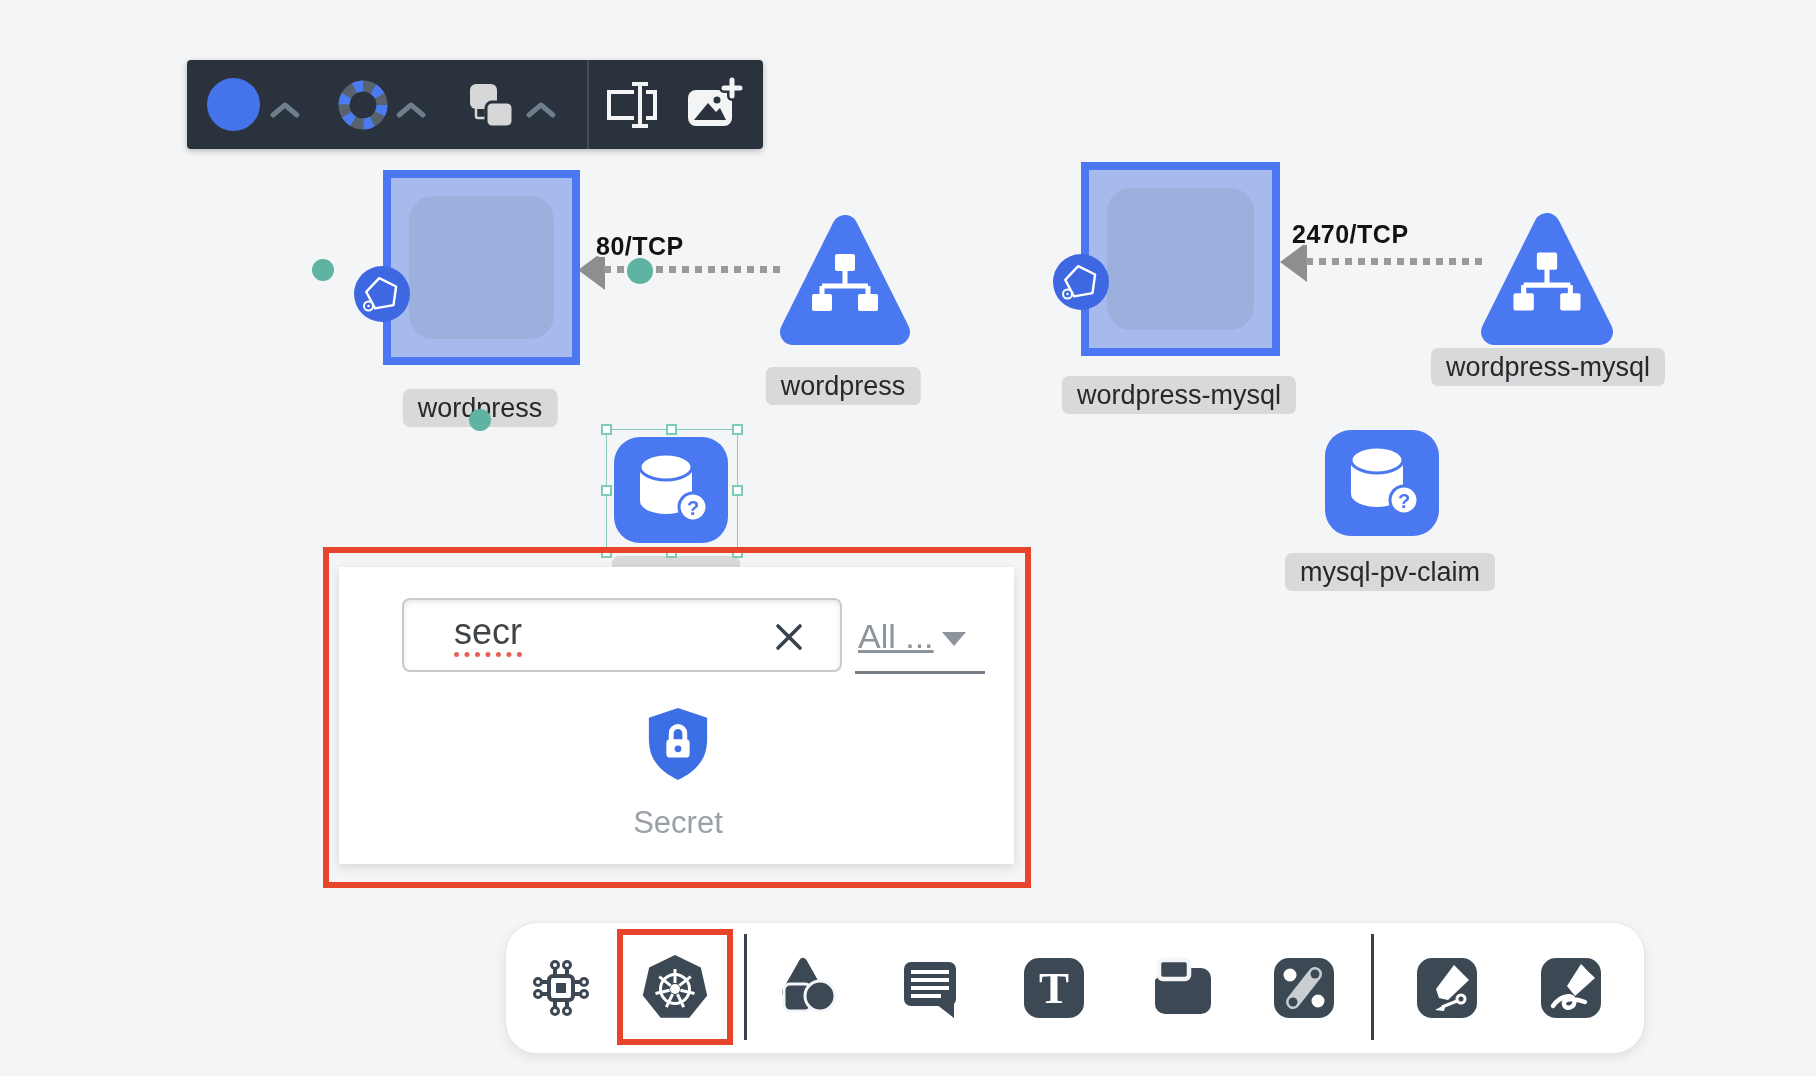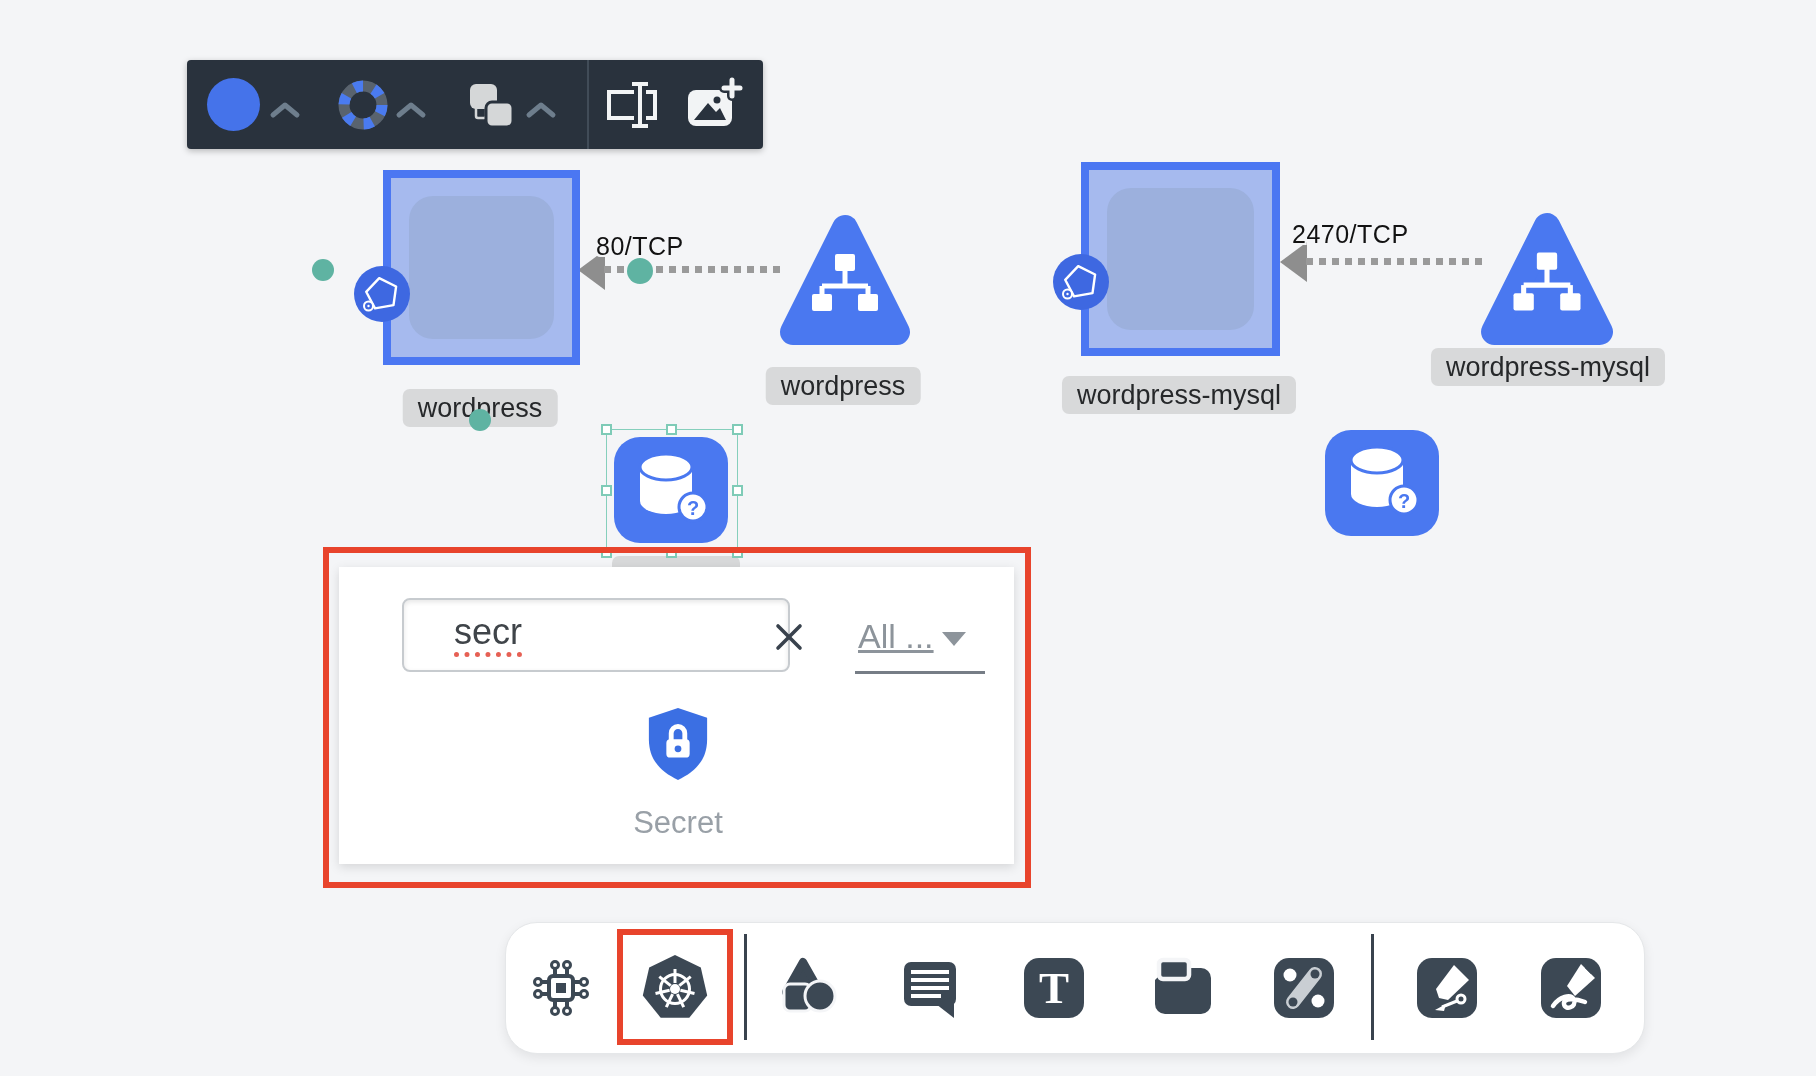--- a/index.html
+++ b/index.html
@@ -17,34 +17,34 @@
   
   .dep-square{border:8px solid #4b77f2;background:#a6baee;box-sizing:border-box;z-index:3;}
   .dep-inner{position:absolute;inset:18px;background:#9cb0dd;border-radius:24px;}
   .badge{width:56px;height:56px;z-index:4;}
   .teal-dot{background:#5fb3a2;border-radius:50%;z-index:6;}
   .pill{background:#d8d9da;color:#26282a;font-size:27px;line-height:36px;height:36px;
         padding:1px 15px;border-radius:7px;white-space:nowrap;transform:translateX(-50%);z-index:2;}
   .edge-line{height:7px;background-image:repeating-linear-gradient(to right,#9a9a9a 0,#9a9a9a 7px,transparent 7px,transparent 13px);z-index:1;}
   .edge-head{width:0;height:0;border-top:20px solid transparent;border-bottom:20px solid transparent;
              border-right:27px solid #8e8e8e;z-index:1;}
-  .edge-label{font-size:25px;font-weight:400;color:#121212;letter-spacing:.5px;z-index:2;
+  .edge-label{font-size:25px;font-weight:700;color:#121212;letter-spacing:.5px;z-index:2;
               text-shadow:-2px 0 0 #f4f5f7,2px 0 0 #f4f5f7,0 -2px 0 #f4f5f7,0 2px 0 #f4f5f7,
                           -2px -2px 0 #f4f5f7,2px 2px 0 #f4f5f7,2px -2px 0 #f4f5f7,-2px 2px 0 #f4f5f7;text-align:center;}
 
   
   .sel-frame{border:1.5px solid #85cfbc;z-index:5;}
   .sel-handle{position:absolute;width:11px;height:11px;background:#fff;border:2px solid #7ecbb7;box-sizing:border-box;}
 
   
   .popup-outline{left:323px;top:547px;width:708px;height:341px;border:6px solid #e8442c;
                  box-sizing:border-box;z-index:20;}
   .popup-panel{left:339px;top:567px;width:675px;height:297px;background:#ffffff;z-index:19;
                box-shadow:0 3px 10px rgba(0,0,0,.13);}
-  .search-box{left:402px;top:598px;width:388px;height:74px;background:#fff;border:2px solid #c7cbcf;
+  .search-box{left:402px;top:598px;width:440px;height:74px;background:#fff;border:2px solid #c7cbcf;
               border-radius:8px;box-sizing:border-box;z-index:21;
               box-shadow:inset 0 2px 5px rgba(0,0,0,.10);display:flex;align-items:center;}
   .search-text{margin-left:50px;font-size:36px;color:#3f4449;border-bottom:5px dotted #e66054;
                padding-bottom:1px;line-height:1.05;}
   .filter-text{font-size:34px;color:#8d949b;z-index:21;text-decoration:underline;}
   .filter-caret{width:0;height:0;border-left:12px solid transparent;border-right:12px solid transparent;
                 border-top:14px solid #8d949b;z-index:21;}
   .filter-underline{width:130px;height:3px;background:#767d86;z-index:21;}
   .secret-label{font-size:31px;color:#99a0a7;transform:translateX(-50%);z-index:21;}
 
@@ -169,20 +169,21 @@
   <div class="abs pill" style="left:1548px;top:348px;">wordpress-mysql</div>
 
   <svg class="abs" style="left:1325px;top:430px;" width="114" height="106" viewBox="0 0 114 106">
     <rect x="0" y="0" width="114" height="106" rx="26" fill="#4a78f0"></rect>
     <ellipse cx="52" cy="64" rx="26" ry="13" fill="#fff"></ellipse>
     <rect x="26" y="31" width="52" height="33" fill="#fff"></rect>
     <ellipse cx="52" cy="30" rx="26" ry="13" fill="#fff" stroke="#4a78f0" stroke-width="3"></ellipse>
     <circle cx="79" cy="70" r="14" fill="#fff" stroke="#4a78f0" stroke-width="3"></circle>
     <text x="79" y="78" font-size="20" font-weight="bold" fill="#4a78f0" text-anchor="middle" font-family="Liberation Sans, sans-serif">?</text>
   </svg>
+  <div class="abs pill" style="left:1390px;top:553px;">mysql-pv-claim</div>
 
   <div class="abs sel-frame" style="left:606px;top:429px;width:130px;height:122px;">
     <div class="sel-handle" style="left:-6px;top:-6px;"></div>
     <div class="sel-handle" style="left:59px;top:-6px;"></div>
     <div class="sel-handle" style="right:-6px;top:-6px;"></div>
     <div class="sel-handle" style="left:-6px;top:55px;"></div>
     <div class="sel-handle" style="right:-6px;top:55px;"></div>
     <div class="sel-handle" style="left:-6px;bottom:-6px;"></div>
     <div class="sel-handle" style="left:59px;bottom:-6px;"></div>
     <div class="sel-handle" style="right:-6px;bottom:-6px;"></div>

